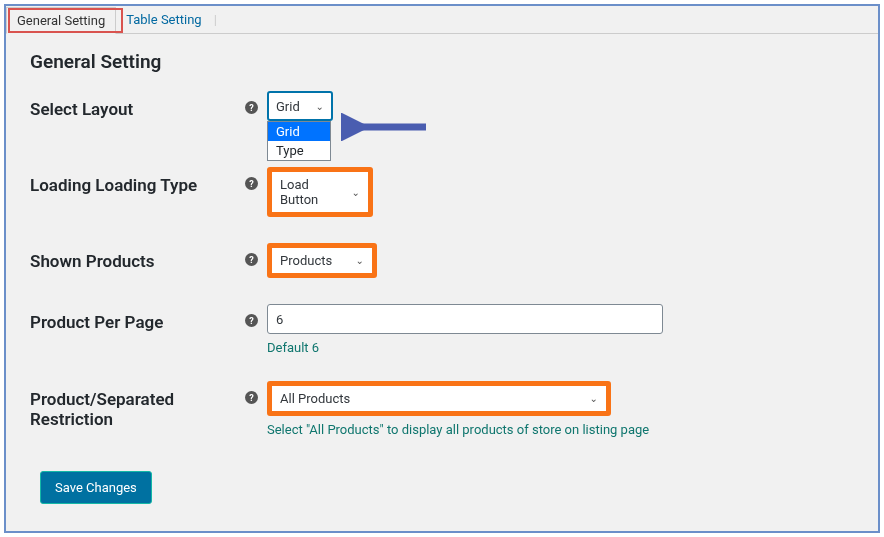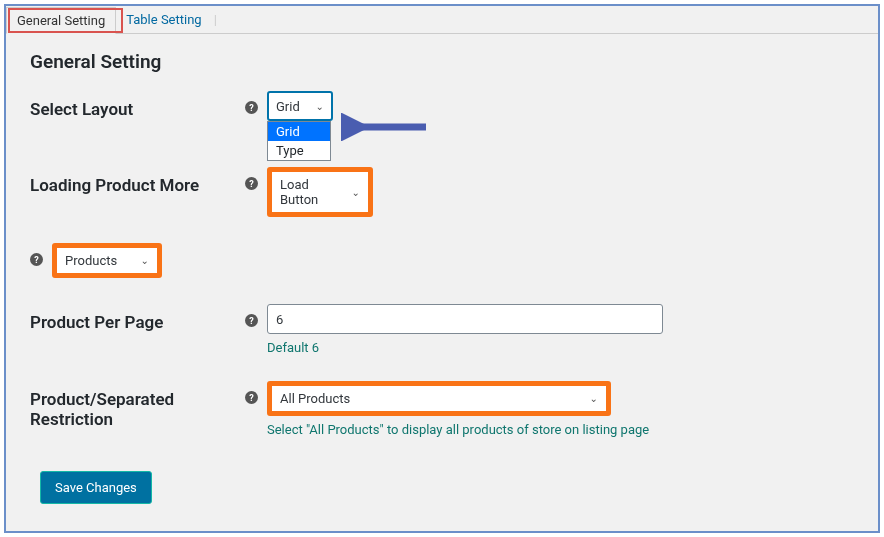--- a/index.html
+++ b/index.html
@@ -209,34 +209,35 @@
         </div>
         <div class="dropdown-list">
           <div class="dropdown-item selected">Grid</div>
           <div class="dropdown-item">Type</div>
         </div>
       </div>
     </div>
 
     
     <div class="form-row" style="margin-top:42px;">
-      <div class="form-label">Loading Product More</div>
+      <div class="form-label">Loading Loading Type</div>
       <div class="help-icon-wrap">
         <div class="help-icon">?</div>
       </div>
       <div class="form-control-wrap">
         <div class="select-box select-loading">
           <span>Load Button</span>
           <span class="caret">⌄</span>
         </div>
       </div>
     </div>
 
     
     <div class="form-row">
+      <div class="form-label">Shown Products</div>
       <div class="help-icon-wrap">
         <div class="help-icon">?</div>
       </div>
       <div class="form-control-wrap">
         <div class="select-box select-shown">
           <span>Products</span>
           <span class="caret">⌄</span>
         </div>
       </div>
     </div>

